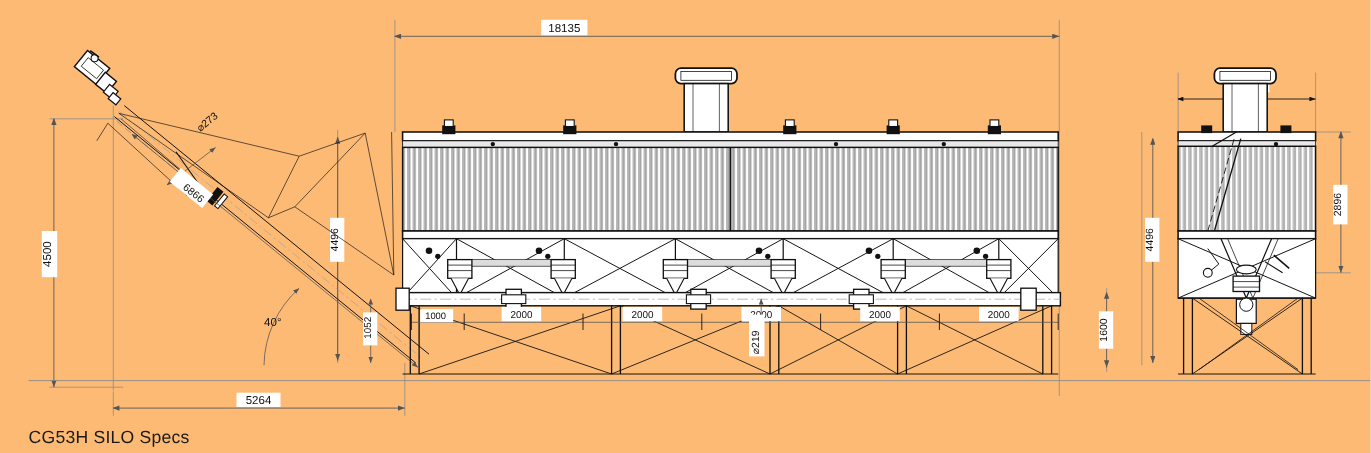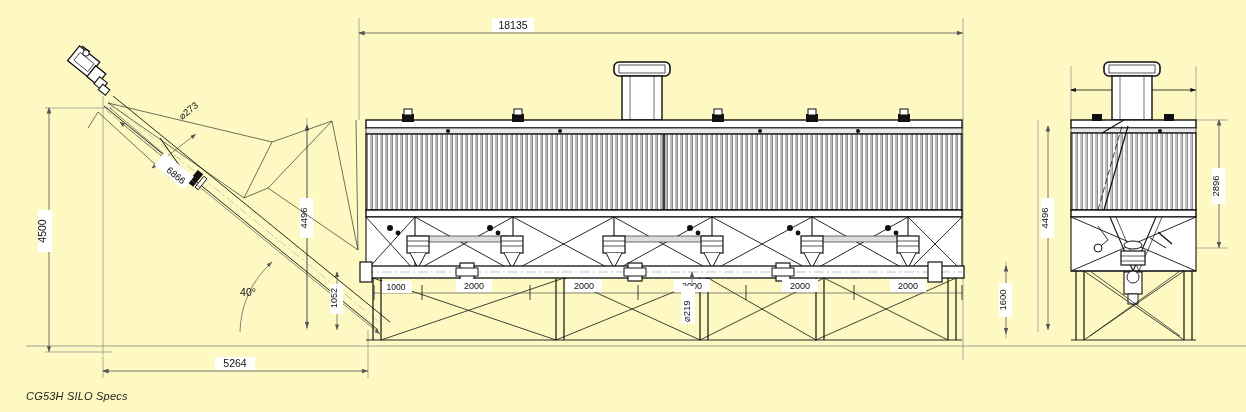--- a/index.html
+++ b/index.html
@@ -1,19 +1,19 @@
 <!DOCTYPE html>
 <html><head>
 <meta charset="utf-8">
 <style>
   html,body{margin:0;padding:0;background:#ffffff;}
   body{width:1246px;height:412px;font-family:"Liberation Sans",sans-serif;overflow:hidden;}
-  #stage{position:relative;width:1246px;height:412px;background:#fef9c3;}
+  #stage{position:relative;width:1246px;height:412px;background:#fdba74;}
   svg#dwg{position:absolute;left:0;top:0;width:1246px;height:412px;}
-  .cap{position:absolute;left:26px;top:390px;font-size:11px;color:#1a1a1a;letter-spacing:.2px;white-space:nowrap;font-style:italic;}
+  .cap{position:absolute;left:26px;top:390px;font-size:16px;color:#1a1a1a;letter-spacing:.2px;white-space:nowrap;}
   text{font-family:"Liberation Sans",sans-serif;fill:#111;}
 </style>
 </head>
 <body>
 
 <div id="stage">
 
 <svg id="dwg" viewBox="0 0 1246 412">
   <defs>
     <pattern id="corr" width="5" height="10" patternUnits="userSpaceOnUse">

